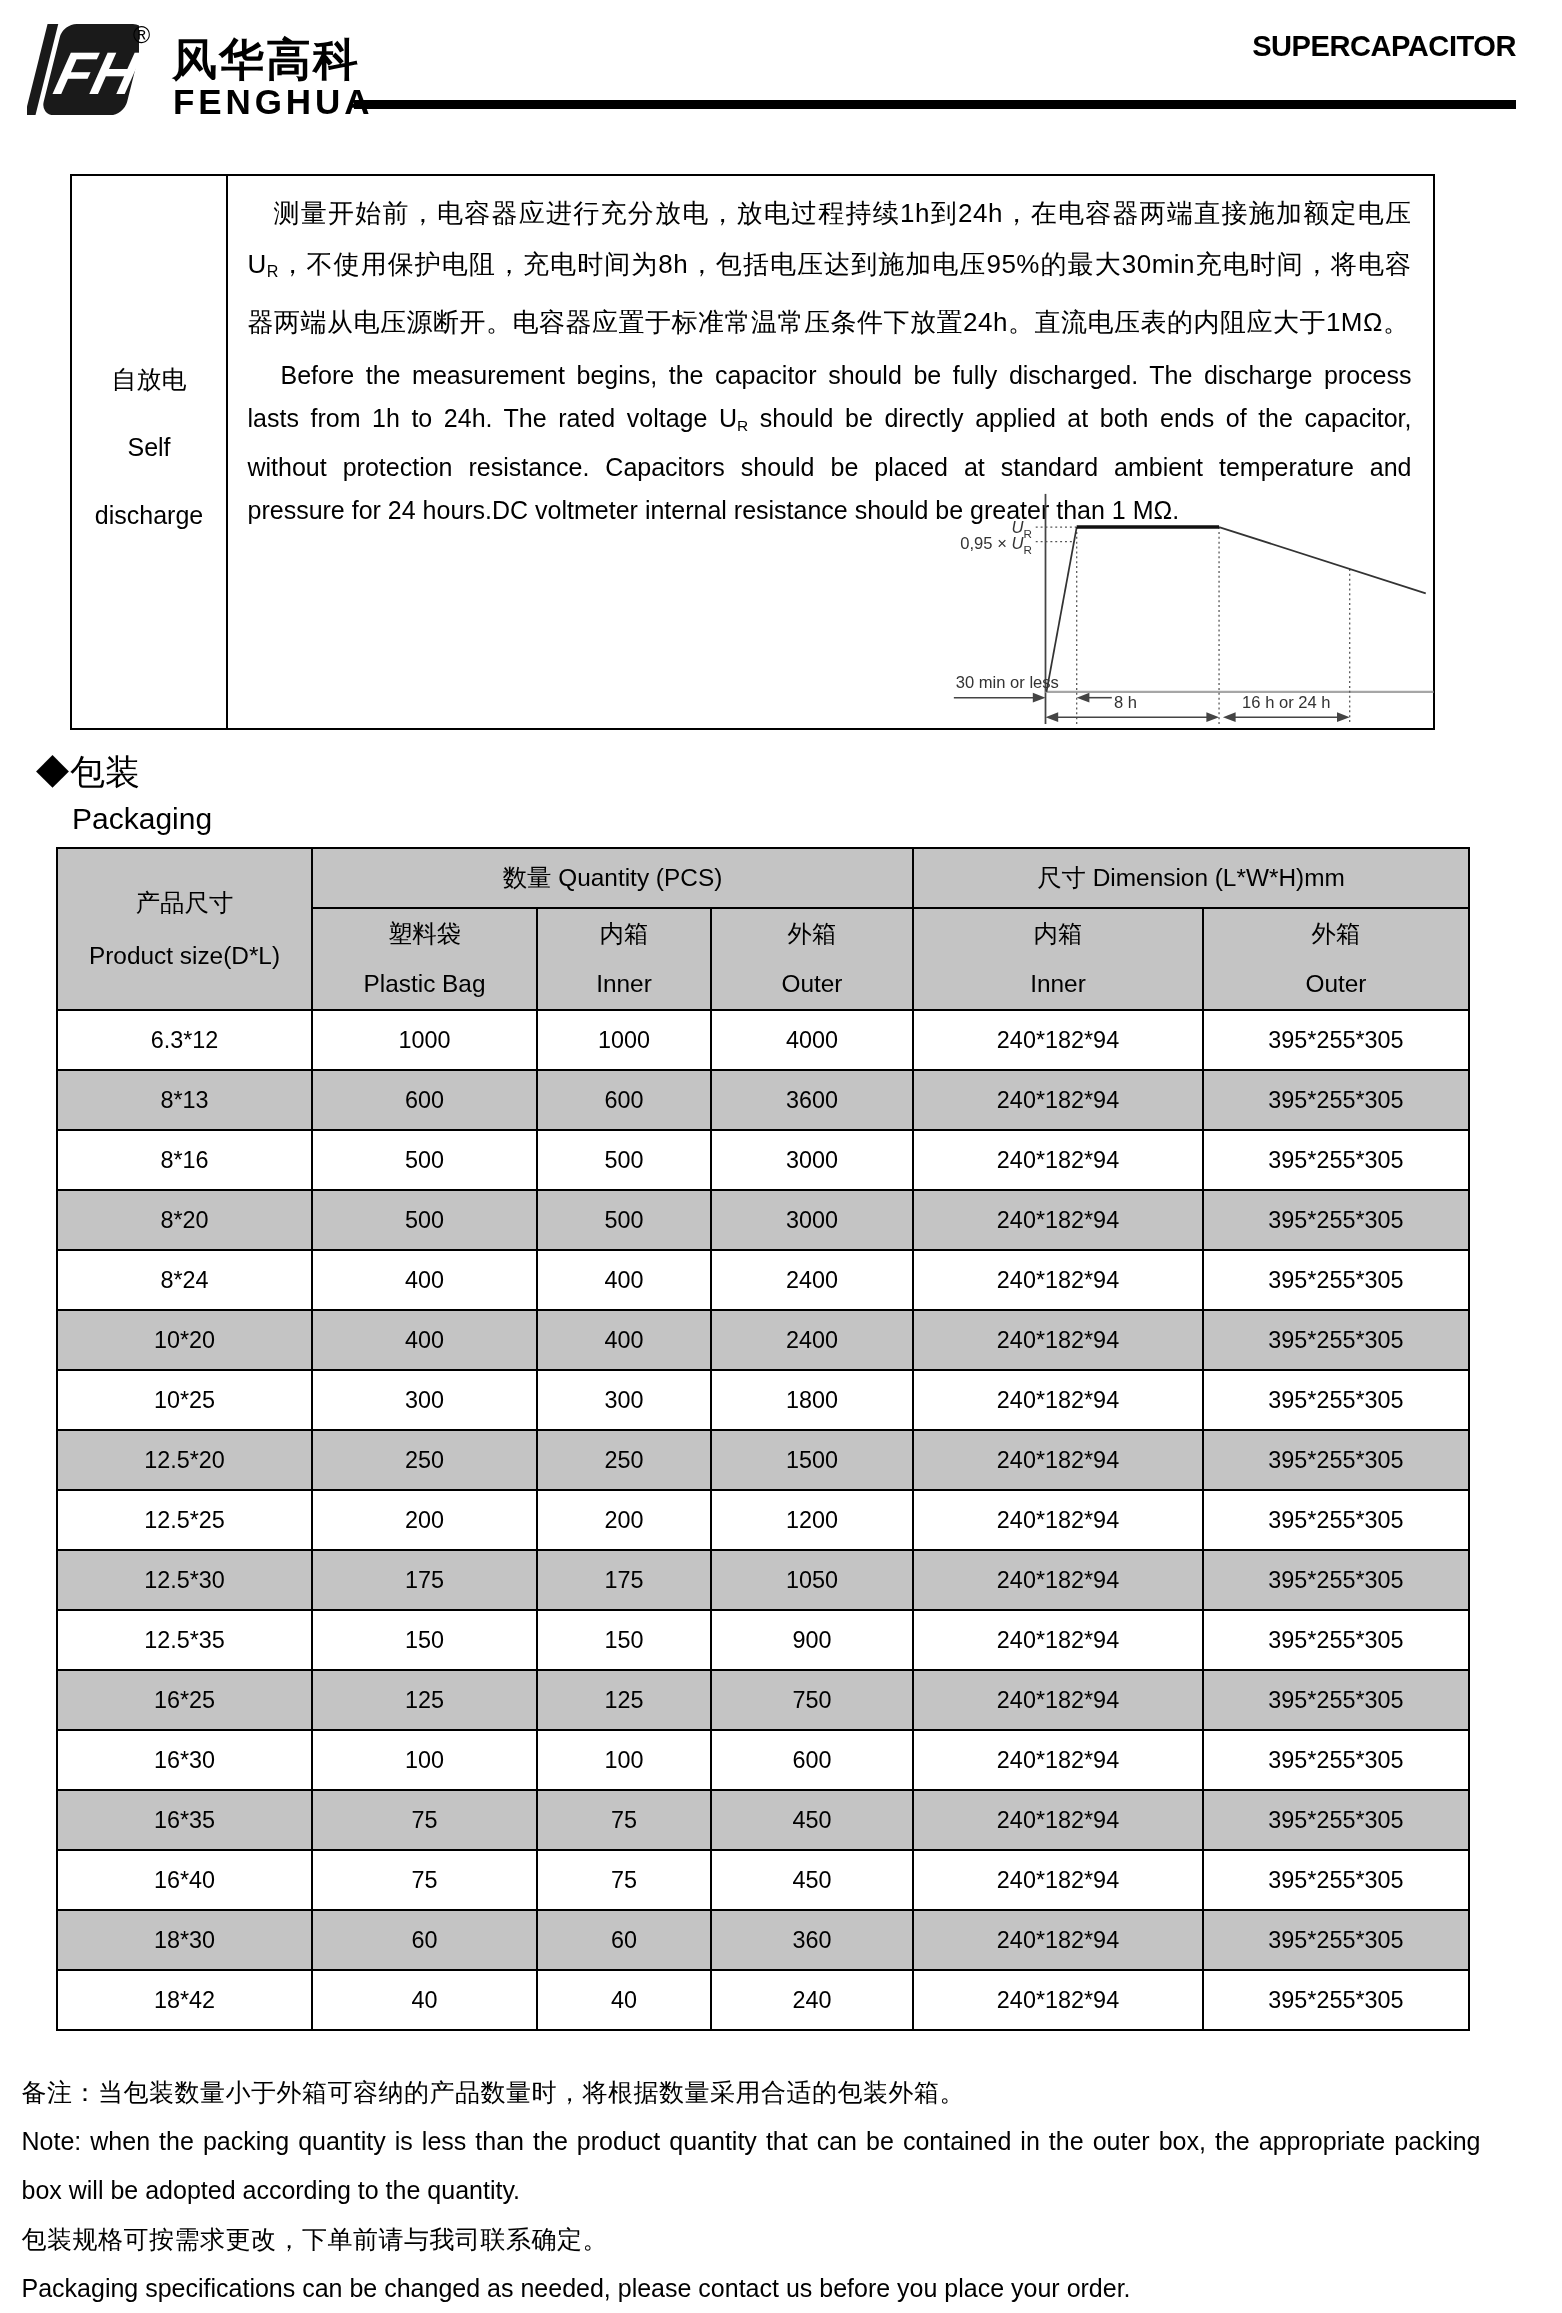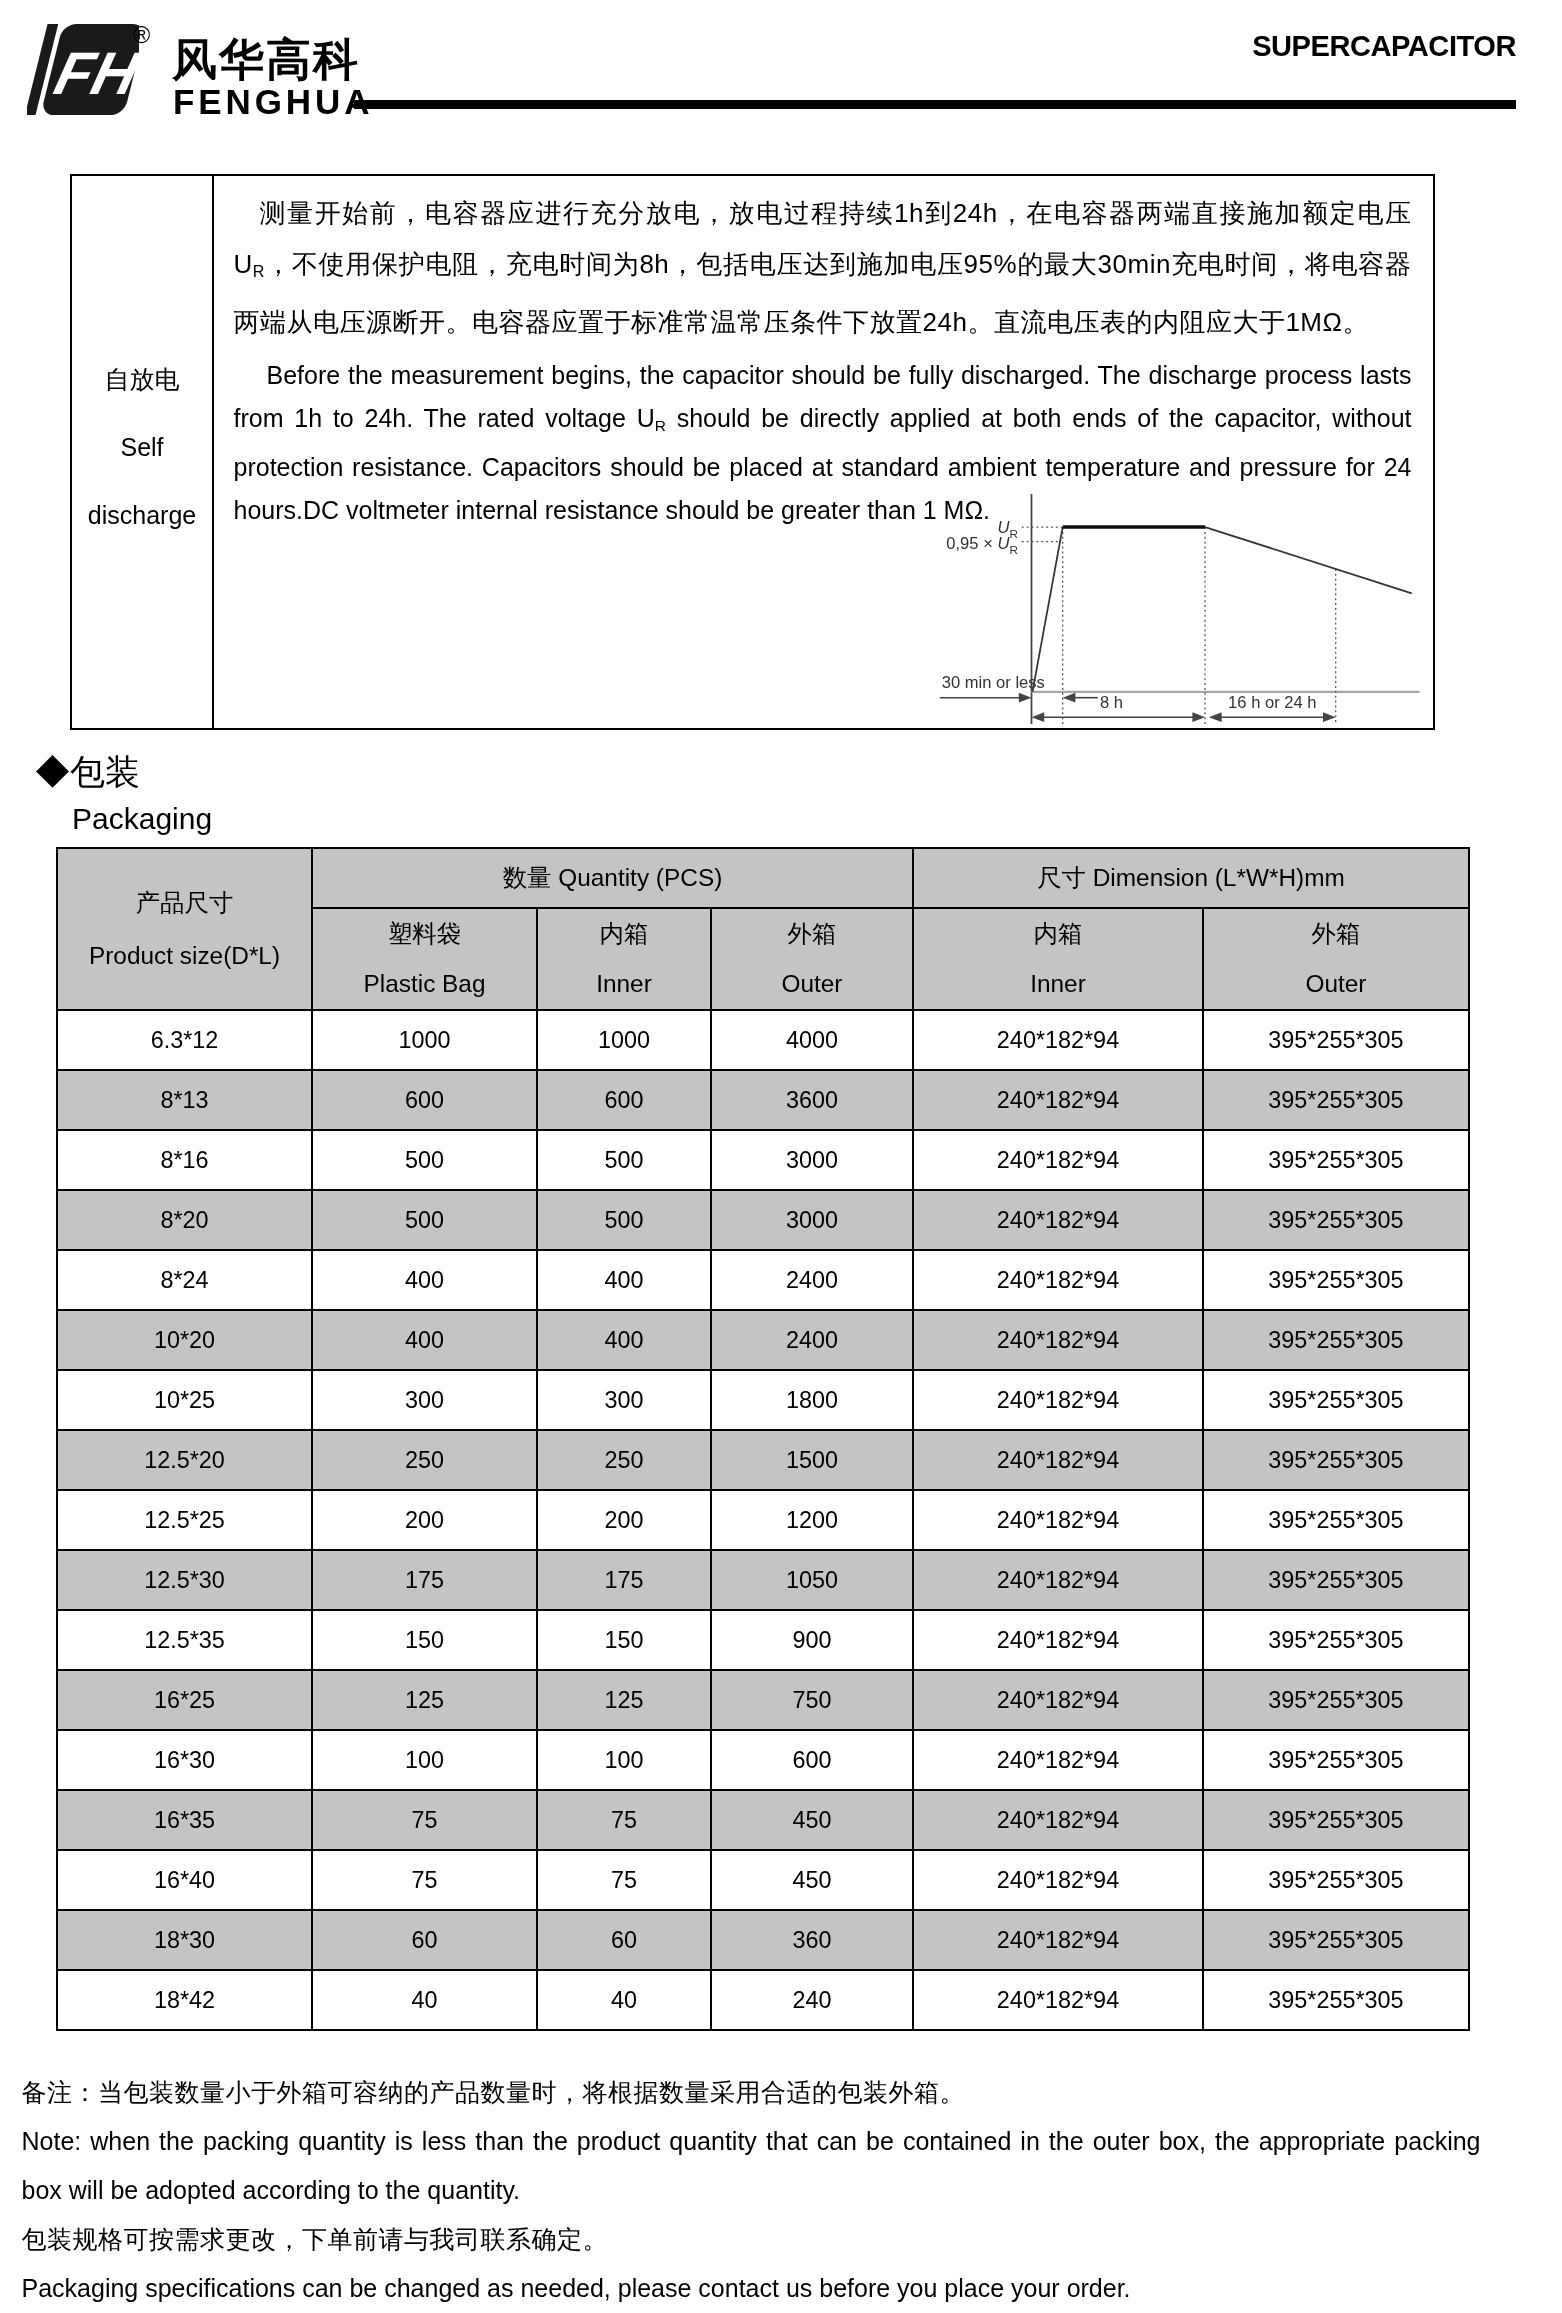--- a/index.html
+++ b/index.html
@@ -11,21 +11,21 @@
   .hdr { position:absolute; left:0; top:0; width:1562px; height:137px; }
   .logo-svg { position:absolute; left:27px; top:19.5px; }
   .brand-cn { position:absolute; left:172px; top:30px; font-size:45px; font-weight:bold; letter-spacing:2px; }
   .brand-en { position:absolute; left:173px; top:82px; font-size:35px; font-weight:bold; letter-spacing:3.9px; transform:scaleY(1.02); }
   .reg-mark { position:absolute; left:133px; top:21.5px; font-size:23.4px; }
   .doc-title { position:absolute; right:46px; top:29px; font-size:30px; font-weight:bold; letter-spacing:-0.5px; transform:scaleX(0.97); transform-origin:right; }
   .hdr-rule { position:absolute; left:354px; top:100px; width:1162px; height:8.8px; background:#000; }
 
   
   .sd-box { position:absolute; left:70px; top:174px; width:1365px; height:556px; border:2.9px solid #000; display:flex; }
-  .sd-label { width:142px; border-right:2.9px solid #000; display:flex; flex-direction:column; justify-content:center; align-items:center; text-align:center; font-size:25px; line-height:68px; padding-bottom:9.8px; }
+  .sd-label { width:156px; border-right:2.9px solid #000; display:flex; flex-direction:column; justify-content:center; align-items:center; text-align:center; font-size:25px; line-height:68px; padding-bottom:9.8px; }
   .sd-content { position:relative; flex:1; padding:11.7px 21.5px 0 19.5px; }
   .sd-cn { font-size:26px; line-height:51px; text-align:justify; text-indent:26px; letter-spacing:0.5px; }
   .sd-en { font-size:25px; line-height:43px; text-align:justify; text-indent:33px; margin-top:5.9px; }
   sub.ur { font-size:0.62em; vertical-align:-0.25em; }
   .sd-chart { position:absolute; left:681px; top:310px; }
 
   
   .pkg-head-cn { position:absolute; left:35px; top:749px; font-size:35px; }
   .pkg-head-en { position:absolute; left:72px; top:802px; font-size:30px; }
   .pkg-table { position:absolute; left:56px; top:847px; width:1411px; border-collapse:collapse; table-layout:fixed; }

